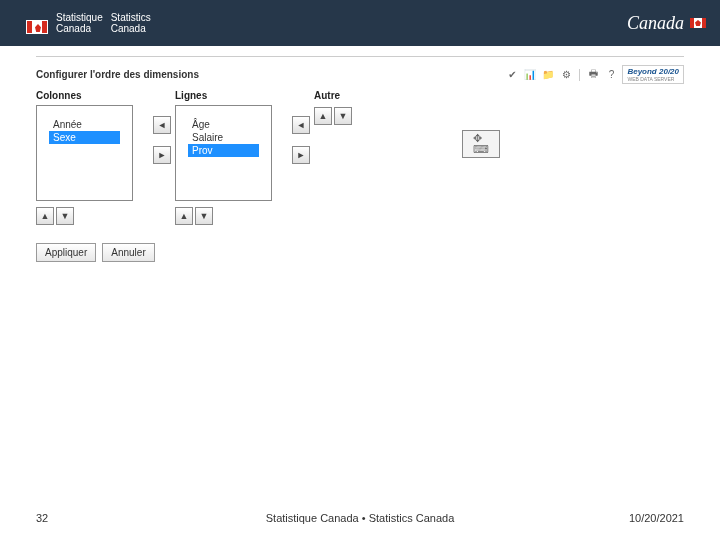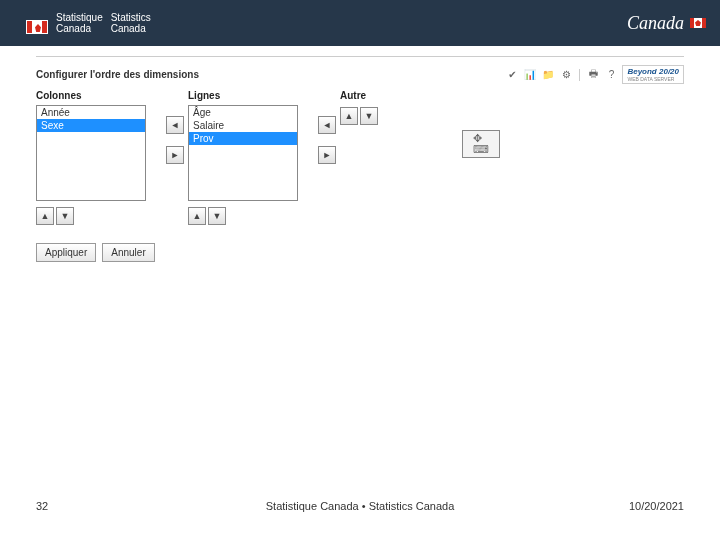--- a/index.html
+++ b/index.html
@@ -78,25 +78,25 @@
   .columns-row {
     display:flex; gap: 20px; align-items:flex-start;
     margin-top:4px;
   }
   .col-block { display:flex; align-items:flex-start; gap:4px;}
   .col-inner {}
   .col-label {
     font-size:10px; font-weight:bold; color:#222; display:block; margin-bottom:4px;
   }
   .listbox {
-    width: 110px; height: 96px;
+    width: 97px; height: 96px;
     border: 1px solid #888;
     background:#fff;
     font-size:10px;
-    padding:0;
+    padding:12px;
   }
   .listbox .item {
     padding:1px 4px;
     color:#333;
   }
   .listbox .item.sel {
     background:#1e90ff; color:#fff;
   }
   .move-btns { display:flex; flex-direction:column; gap:12px; margin-top:26px;}
   .sq-btn {
@@ -106,21 +106,21 @@
     color:#444; cursor:pointer;
   }
   .ud-row { display:flex; gap:2px; margin-top:6px;}
   .act-row { display:flex; gap:6px; margin-top:18px;}
   .act-btn {
     font-size:10px; padding:3px 8px;
     border:1px solid #999; background:linear-gradient(#fff,#e8e8e8);
     cursor:pointer; color:#333;
   }
   .footer {
-    position:absolute; bottom:28px; left:0; right:0;
+    position:absolute; bottom:16px; left:0; right:0;
     display:flex; align-items:flex-start; justify-content:space-between;
     padding: 0 36px;
     font-size:11px; color:#333;
   }
   .footer .center { position:absolute; left:50%; transform:translateX(-50%);}
   .kb-icon {
     position:absolute; top:130px; right:220px;
     width:38px; height:28px; border:1px solid #888;
     display:flex; align-items:center; justify-content:center;
     font-size:14px; color:#666; background:#f4f4f4;

